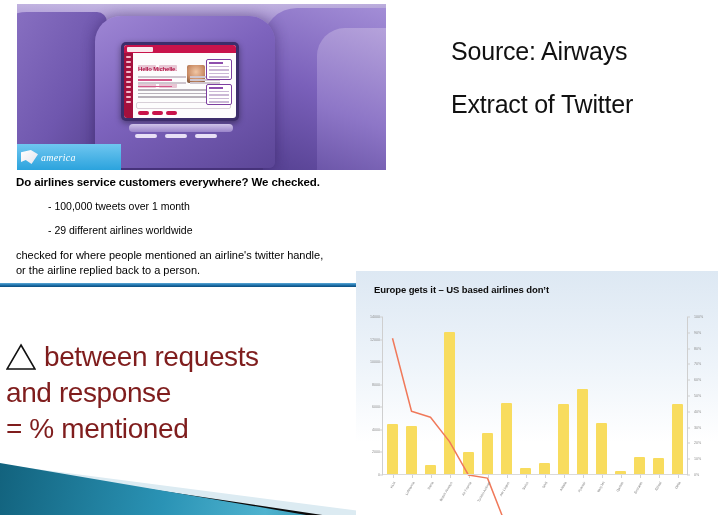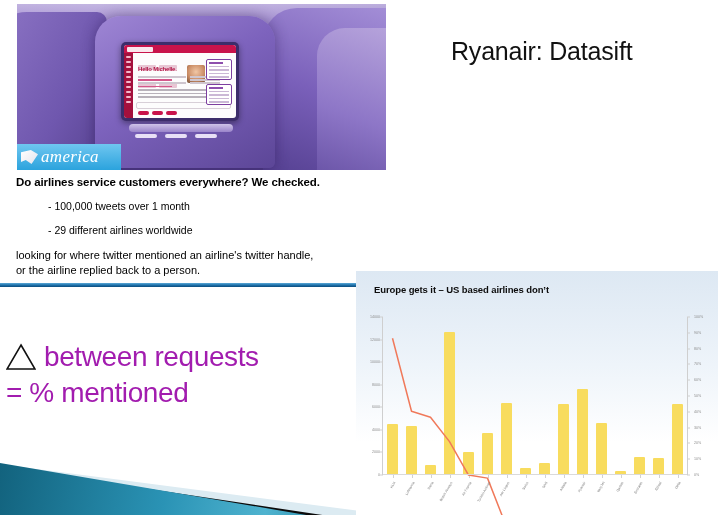--- a/index.html
+++ b/index.html
@@ -98,21 +98,21 @@
     background: linear-gradient(180deg,#6fc6f0 0%, #2ba3dd 100%);
     display: flex; align-items: center; gap: 3px; padding-left: 4px;
   }
   .photo .va-mark {
     width: 17px; height: 14px; position: relative;
     background: linear-gradient(135deg,#ffffff 0%,#e4e4ec 100%);
     clip-path: polygon(0 16%, 58% 0, 100% 30%, 62% 100%, 28% 72%, 0 86%);
   }
   .photo .va-word {
     font-family: "Liberation Serif", serif; font-style: italic;
-    font-size: 17px; color: #ffffff; letter-spacing: .3px;
+    font-size: 10px; color: #ffffff; letter-spacing: .3px;
   }
 
   
   .right-head {
     position: absolute; left: 451px; top: 36px; width: 260px;
     font-size: 25px; line-height: 1.22; color: #111; letter-spacing: -.2px;
   }
   .right-head .gap { height: 22px; }
 
   
@@ -123,21 +123,21 @@
   .bc-note { margin-top: 6px; font-size: 11px; line-height: 1.32; }
 
   .rule {
     position: absolute; left: 0; top: 283px; width: 358px; height: 4px;
     background: linear-gradient(180deg,#5ca9d8 0%, #1b6fa8 55%, #0d4c7c 100%);
   }
 
   
   .big-text {
     position: absolute; left: 6px; top: 339px; width: 348px;
-    font-size: 28px; line-height: 1.28; color: #a21caf; letter-spacing: -.4px;
+    font-size: 28px; line-height: 1.28; color: #7f1d1d; letter-spacing: -.4px;
   }
   .big-text .tri {
     display: inline-block; width: 30px; height: 27px; vertical-align: -4px;
     margin-right: 8px;
   }
 
   
   .deco { position: absolute; left: 0; bottom: 0; width: 372px; height: 62px; overflow: hidden; }
   .deco .pale {
     position:absolute; left:0; bottom:0; width:100%; height:100%;
@@ -280,46 +280,48 @@
 
     <div class="armrest"><b></b><b></b><b></b></div>
 
     <div class="va-logo">
       <div class="va-mark"></div>
       <div class="va-word">america</div>
     </div>
   </div>
 
   <div class="right-head">
-    <div>Ryanair: Datasift</div>
+    <div>Source: Airways</div>
     <div class="gap"></div>
+    <div>Extract of Twitter</div>
   </div>
 
   <div class="body-copy">
     <div class="bc-head">Do airlines service customers everywhere? We checked.</div>
     <ul class="bc-bullets">
       <li>- 100,000 tweets over 1 month</li>
       <li>- 29 different airlines worldwide</li>
     </ul>
     <div class="bc-note">
-      <div>looking for where twitter mentioned an airline's twitter handle,</div>
+      <div>checked for where people mentioned an airline's twitter handle,</div>
       <div>or the airline replied back to a person.</div>
     </div>
   </div>
 
   <div class="rule"></div>
 
   <div class="big-text">
     <div>
       <span class="tri">
         <svg viewBox="0 0 30 27" width="30" height="27">
             <polygon points="15,2 29,26 1,26" fill="none" stroke="#111" stroke-width="1.6"></polygon>
           </svg>
       </span><span>between requests</span>
     </div>
+    <div>and response</div>
     <div>= % mentioned</div>
   </div>
 
   <div class="deco">
     <div class="pale"></div>
     <div class="black"></div>
     <div class="teal"></div>
   </div>
 
   <div class="chart-panel">

